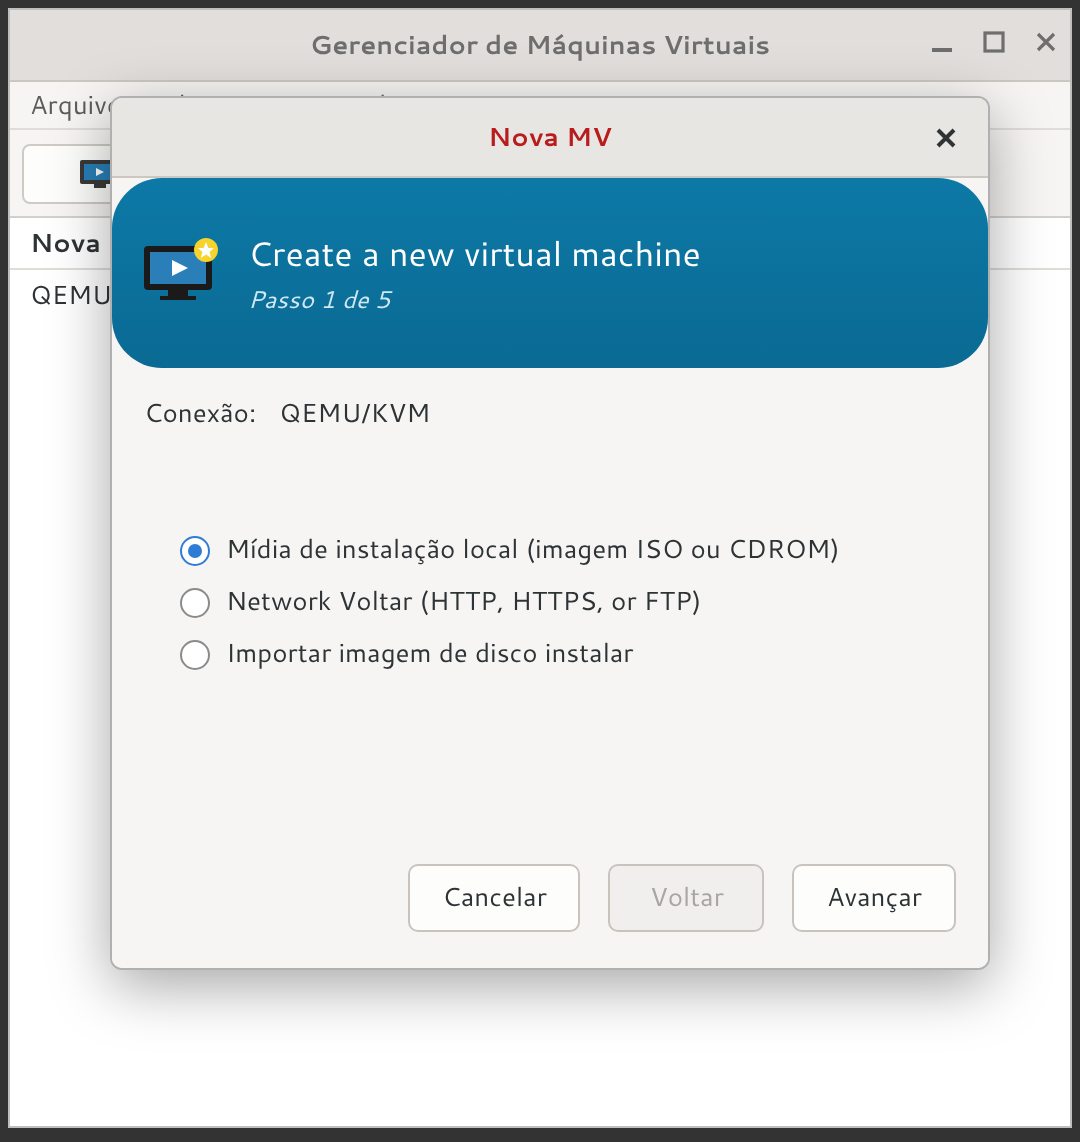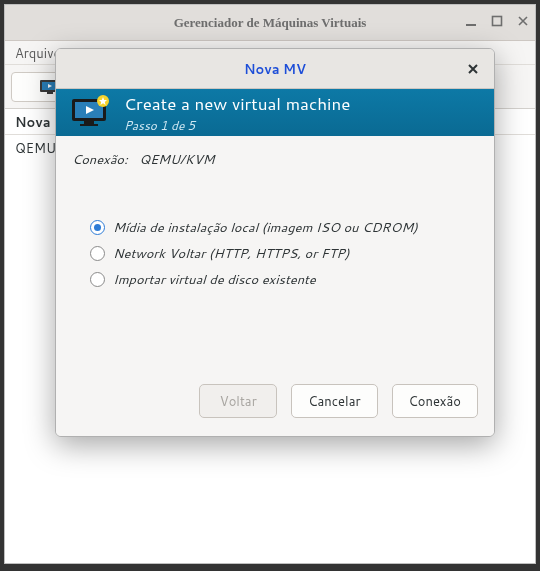--- a/index.html
+++ b/index.html
@@ -28,21 +28,20 @@
   .main-titlebar {
     height: 36px;
     background: #e1dedb;
     border-bottom: 1px solid #cdc7c2;
     display: flex;
     align-items: center;
     justify-content: center;
     position: relative;
     font-weight: 700;
     color: #6e6e6e;
-    font-family: Liberation Serif, serif;
   }
   .main-titlebar .wincontrols {
     position: absolute;
     right: 6px;
     top: 0;
     height: 100%;
     display: flex;
     align-items: center;
     gap: 14px;
     color: #6e6e6e;
@@ -103,59 +102,59 @@
   }
   .dialog-titlebar {
     height: 40px;
     background:#e8e6e3;
     border-bottom:1px solid #cdc7c2;
     display:flex;
     align-items:center;
     justify-content:center;
     position:relative;
     font-weight:700;
-    color:#1d4ed8;
+    color:#b91c1c;
   }
   .dialog-titlebar .close {
     position:absolute;
     right:10px;
     top:50%;
     transform:translateY(-50%);
     width:22px;height:22px;
     display:flex;align-items:center;justify-content:center;
     color:#2e3436;
     cursor:pointer;
   }
   .dialog-header {
     background:#0a6a93;
     background: linear-gradient(#0d79a6,#0a6a93);
     color:#fff;
-    padding: 2px 14px;
+    padding: 26px 14px;
     display:flex;
     align-items:center;
     gap:12px;
+    border-radius:25px;
   }
   .dialog-header .icon {
     width:42px;height:36px;
     display:flex;align-items:center;justify-content:center;
   }
   .dialog-header .title {
     font-size:17px;
     font-weight:400;
   }
   .dialog-header .step {
     font-size:12px;
     color:#cfe8f3;
     margin-top:2px;
     font-style:italic;
   }
   .dialog-body {
     padding: 14px 16px 8px 16px;
     background:#f6f5f4;
-    font-style:italic;
   }
   .conn-row { margin-bottom: 46px; }
   .conn-row span:first-child { margin-right: 8px; }
   .prompt { margin-bottom: 12px; }
   .radio-group { padding-left: 18px; }
   .radio-row {
     display:flex;
     align-items:center;
     gap:8px;
     padding: 4px 0;
@@ -289,25 +288,25 @@
       <div class="radio-row">
         <div class="radio selected"></div>
         <span>Mídia de instalação local (imagem ISO ou CDROM)</span>
       </div>
       <div class="radio-row">
         <div class="radio"></div>
         <span>Network Voltar (HTTP, HTTPS, or FTP)</span>
       </div>
       <div class="radio-row">
         <div class="radio"></div>
-        <span>Importar virtual de disco existente</span>
+        <span>Importar imagem de disco instalar</span>
       </div>
     </div>
 
     <div class="spacer-v"></div>
   </div>
 
   <div class="dialog-footer">
+    <div class="btn">Cancelar</div>
     <div class="btn disabled">Voltar</div>
-    <div class="btn">Cancelar</div>
-    <div class="btn">Conexão</div>
+    <div class="btn">Avançar</div>
   </div>
 </div>
 
 </body></html>

